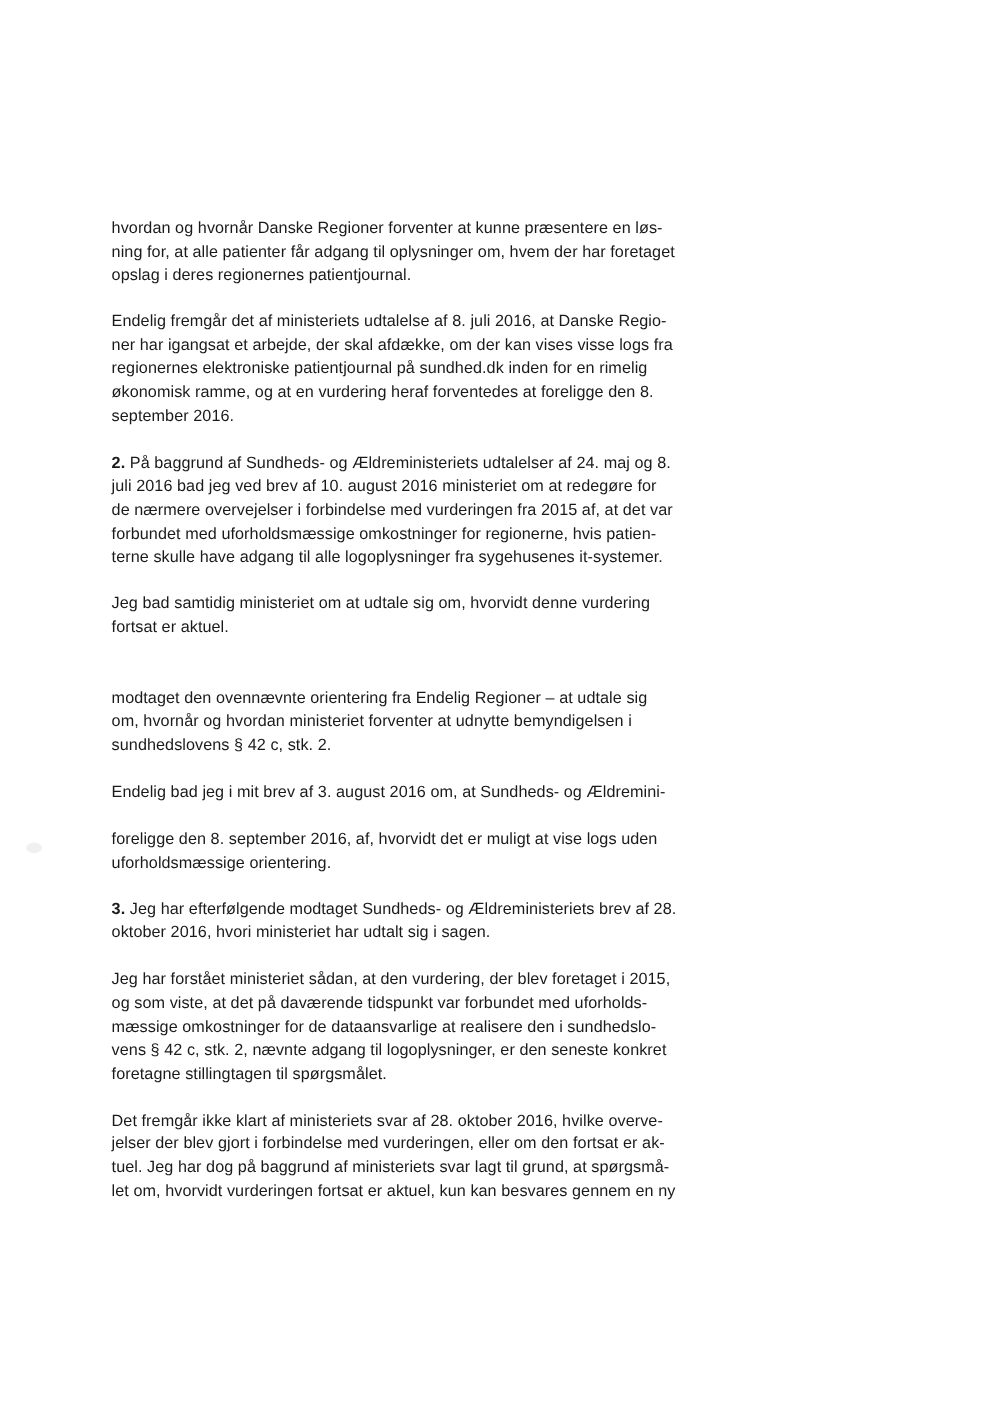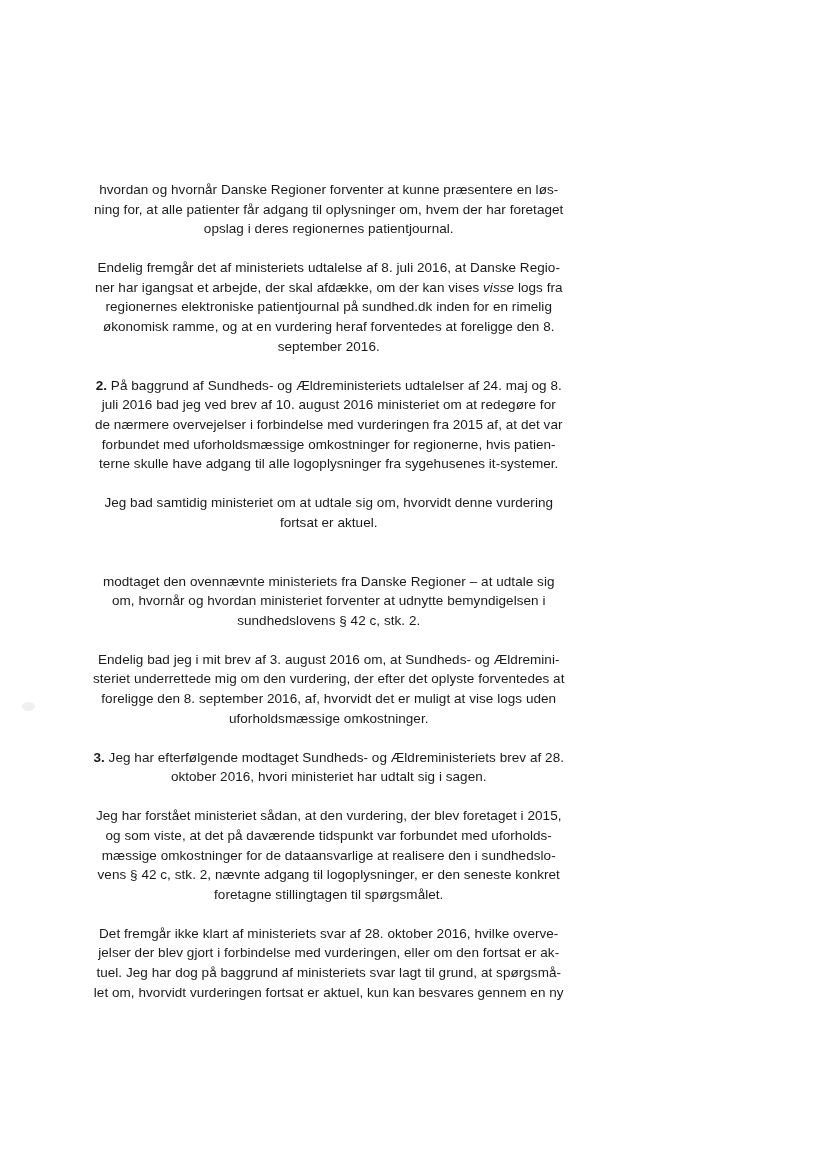--- a/index.html
+++ b/index.html
@@ -8,36 +8,35 @@
     background: #ffffff;
   }
   .page {
     position: relative;
     width: 736px;
     height: 1169px;
     background: #ffffff;
     font-family: "Liberation Sans", "DejaVu Sans", sans-serif;
     color: #1a1a1a;
     overflow: hidden;
-    text-align: center;
   }
   .textblock {
     position: absolute;
     left: 93px;
     top: 180px;
   }
   .para {
     margin: 0 0 19.5px 0;
     font-size: 13.5px;
     line-height: 19.6px;
     letter-spacing: 0.05px;
     white-space: pre;
   }
   .para .b { font-weight: bold; }
-  .para .i { font-style: italic; }
+  .para .i { }
   .pagenum {
     position: absolute;
     left: 769px;
     top: 1109px;
     font-size: 10.5px;
     line-height: 14px;
     color: #1a1a1a;
   }
   .smudge {
     position: absolute;
@@ -52,20 +51,20 @@
 </head>
 <body>
 
 <div class="page">
   <div class="smudge"></div>
   <main class="textblock">
       <p class="para"><span>hvordan og hvornår Danske Regioner forventer at kunne præsentere en løs-</span><br><span>ning for, at alle patienter får adgang til oplysninger om, hvem der har foretaget</span><br><span>opslag i deres regionernes patientjournal.</span></p>
       <p class="para"><span>Endelig fremgår det af ministeriets udtalelse af 8. juli 2016, at Danske Regio-</span><br><span>ner har igangsat et arbejde, der skal afdække, om der kan vises </span><span class="i">visse</span><span> logs fra</span><br><span>regionernes elektroniske patientjournal på sundhed.dk inden for en rimelig</span><br><span>økonomisk ramme, og at en vurdering heraf forventedes at foreligge den 8.</span><br><span>september 2016.</span></p>
       <p class="para"><span class="b">2.</span><span> På baggrund af Sundheds- og Ældreministeriets udtalelser af 24. maj og 8.</span><br><span>juli 2016 bad jeg ved brev af 10. august 2016 ministeriet om at redegøre for</span><br><span>de nærmere overvejelser i forbindelse med vurderingen fra 2015 af, at det var</span><br><span>forbundet med uforholdsmæssige omkostninger for regionerne, hvis patien-</span><br><span>terne skulle have adgang til alle logoplysninger fra sygehusenes it-systemer.</span></p>
       <p class="para"><span>Jeg bad samtidig ministeriet om at udtale sig om, hvorvidt denne vurdering</span><br><span>fortsat er aktuel.</span></p>
-      <p class="para"><br><span>modtaget den ovennævnte ministeriets fra Danske Regioner – at udtale sig</span><br><span>om, hvornår og hvordan ministeriet forventer at udnytte bemyndigelsen i</span><br><span>sundhedslovens § 42 c, stk. 2.</span></p>
-      <p class="para"><span>Endelig bad jeg i mit brev af 3. august 2016 om, at Sundheds- og Ældremini-</span><br><span>steriet underrettede mig om den vurdering, der efter det oplyste forventedes at</span><br><span>foreligge den 8. september 2016, af, hvorvidt det er muligt at vise logs uden</span><br><span>uforholdsmæssige omkostninger.</span></p>
+      <p class="para"><br><span>modtaget den ovennævnte orientering fra Endelig Regioner – at udtale sig</span><br><span>om, hvornår og hvordan ministeriet forventer at udnytte bemyndigelsen i</span><br><span>sundhedslovens § 42 c, stk. 2.</span></p>
+      <p class="para"><span>Endelig bad jeg i mit brev af 3. august 2016 om, at Sundheds- og Ældremini-</span><br><br><span>foreligge den 8. september 2016, af, hvorvidt det er muligt at vise logs uden</span><br><span>uforholdsmæssige orientering.</span></p>
       <p class="para"><span class="b">3.</span><span> Jeg har efterfølgende modtaget Sundheds- og Ældreministeriets brev af 28.</span><br><span>oktober 2016, hvori ministeriet har udtalt sig i sagen.</span></p>
       <p class="para"><span>Jeg har forstået ministeriet sådan, at den vurdering, der blev foretaget i 2015,</span><br><span>og som viste, at det på daværende tidspunkt var forbundet med uforholds-</span><br><span>mæssige omkostninger for de dataansvarlige at realisere den i sundhedslo-</span><br><span>vens § 42 c, stk. 2, nævnte adgang til logoplysninger, er den seneste konkret</span><br><span>foretagne stillingtagen til spørgsmålet.</span></p>
       <p class="para"><span>Det fremgår ikke klart af ministeriets svar af 28. oktober 2016, hvilke overve-</span><br><span>jelser der blev gjort i forbindelse med vurderingen, eller om den fortsat er ak-</span><br><span>tuel. Jeg har dog på baggrund af ministeriets svar lagt til grund, at spørgsmå-</span><br><span>let om, hvorvidt vurderingen fortsat er aktuel, kun kan besvares gennem en ny</span></p>
     </main>
   <div class="pagenum">9/4</div>
 </div>
 
 </body></html>

